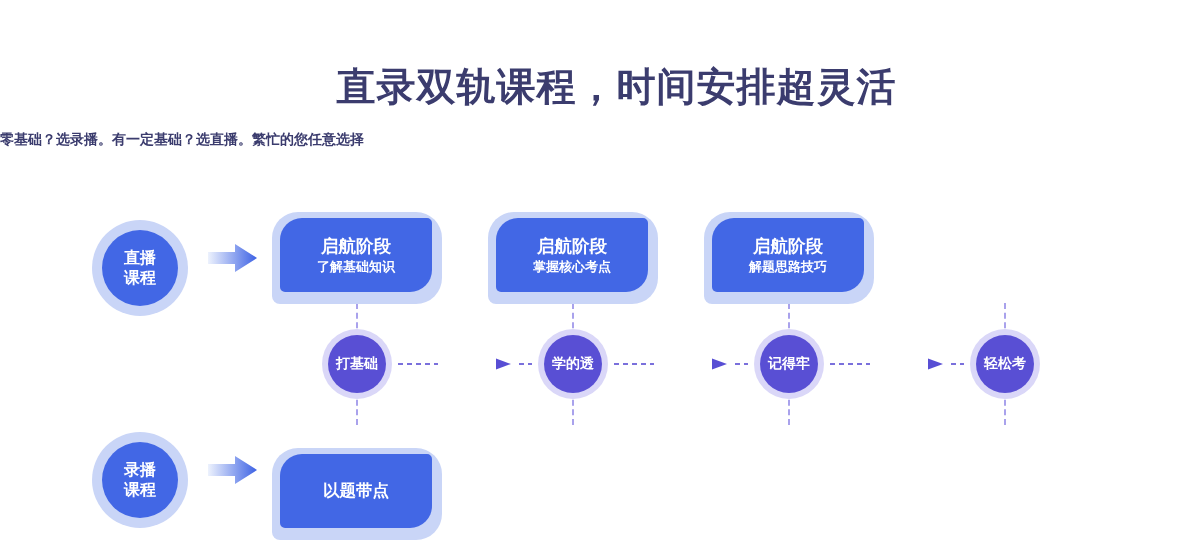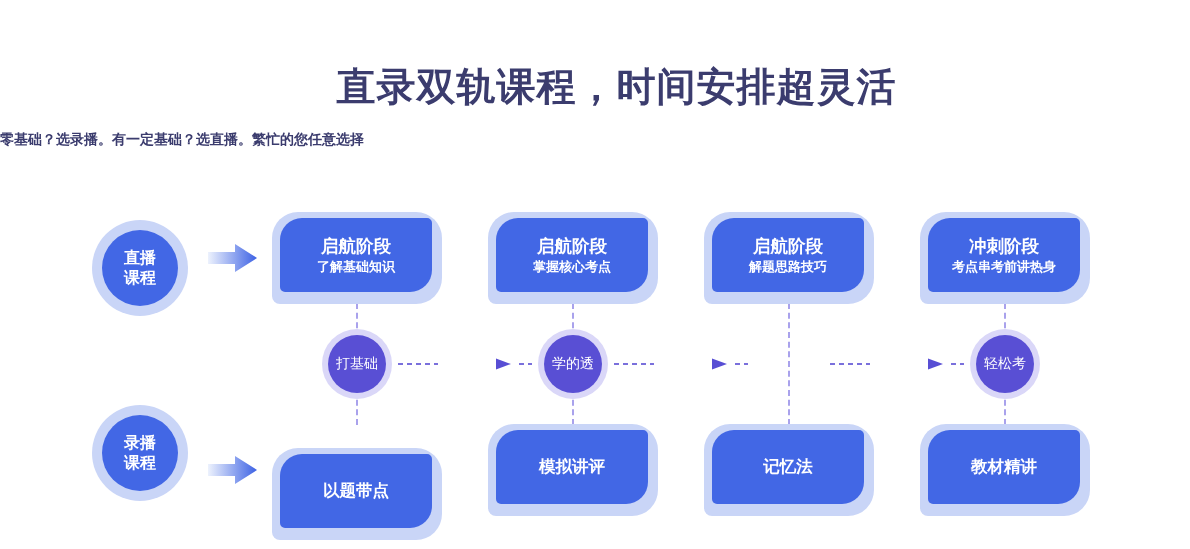--- a/index.html
+++ b/index.html
@@ -52,21 +52,21 @@
   .stage-single { font-size:16.5px; font-weight:bold; }
   
   .milestone {
     position:absolute; width:70px; height:70px; border-radius:50%;
     background: var(--milestone-ring, #dad7f8);
     display:flex; align-items:center; justify-content:center; z-index:2;
   }
   .milestone .inner {
     width:58px; height:58px; border-radius:50%;
     background: var(--milestone-purple, #594fd4);
-    color:#fff; font-size:14px; font-weight:normal;
+    color:#fff; font-size:14px; font-weight:bold;
     display:flex; align-items:center; justify-content:center;
   }
   
   .vdash {
     position:absolute; width:0; height:122px; top:303px;
     border-left:2px dashed var(--dash-vertical, #a9a2ec); z-index:1;
   }
   
   .hconn { position:absolute; top:355px; width:134px; height:18px; z-index:1; }
   .hdash { stroke: var(--dash-horizontal, #7a70dc); stroke-width:1.8; stroke-dasharray:5 4; }
@@ -102,21 +102,21 @@
       <span>直播</span>
       <span>课程</span>
     </div>
   </div>
   <div class="block-arrow" style="left:208px; top:242px">
     <svg width="50" height="32">
         <polygon points="0,10 27,10 27,2 49,16 27,30 27,22 0,22" fill="url(#blockGrad)"></polygon>
       </svg>
   </div>
 
-  <div class="track-badge" style="left:92px; top:405px">
+  <div class="track-badge" style="left:92px; top:432px">
     <div class="inner">
       <span>录播</span>
       <span>课程</span>
     </div>
   </div>
   <div class="block-arrow" style="left:208px; top:454px">
     <svg width="50" height="32">
         <polygon points="0,10 27,10 27,2 49,16 27,30 27,22 0,22" fill="url(#blockGrad)"></polygon>
       </svg>
   </div>
@@ -132,32 +132,29 @@
       <div class="stage-title">启航阶段</div>
       <div class="stage-sub">掌握核心考点</div>
     </div>
   </div>
   <div class="stage-card" style="left:704px; top:212px">
     <div class="inner">
       <div class="stage-title">启航阶段</div>
       <div class="stage-sub">解题思路技巧</div>
     </div>
   </div>
-  <div class="stage-card" style="left:920px; top:212px">
-    <div class="inner">
-      <div class="stage-title">冲刺阶段</div>
-      <div class="stage-sub">考点串考前讲热身</div>
-    </div>
-  </div>
 
   <div class="milestone" style="left:322px; top:329px">
     <div class="inner">打基础</div>
   </div>
   <div class="milestone" style="left:538px; top:329px">
     <div class="inner">学的透</div>
+  </div>
+  <div class="milestone" style="left:754px; top:329px">
+    <div class="inner">记得牢</div>
   </div>
   <div class="milestone" style="left:970px; top:329px">
     <div class="inner">轻松考</div>
   </div>
 
   <div class="hconn" style="left:398px">
     <svg width="134" height="18">
       <line class="hdash" x1="0" y1="9" x2="40" y2="9"></line>
       <line x1="48" y1="9" x2="100" y2="9" stroke="url(#connGrad)" stroke-width="2"></line>
       <polygon points="98,3.5 113,9 98,14.5" fill="#584ed4"></polygon>
@@ -179,29 +176,14 @@
       <polygon points="98,3.5 113,9 98,14.5" fill="#584ed4"></polygon>
       <line class="hdash" x1="121" y1="9" x2="134" y2="9"></line>
     </svg>
   </div>
 
   <div class="stage-card" style="left:272px; top:448px">
     <div class="inner">
       <div class="stage-single">以题带点</div>
     </div>
   </div>
-  <div class="stage-card" style="left:488px; top:424px">
-    <div class="inner">
-      <div class="stage-single">模拟讲评</div>
-    </div>
-  </div>
-  <div class="stage-card" style="left:704px; top:424px">
-    <div class="inner">
-      <div class="stage-single">记忆法</div>
-    </div>
-  </div>
-  <div class="stage-card" style="left:920px; top:424px">
-    <div class="inner">
-      <div class="stage-single">教材精讲</div>
-    </div>
-  </div>
 
 </div>
 
 </body></html>

